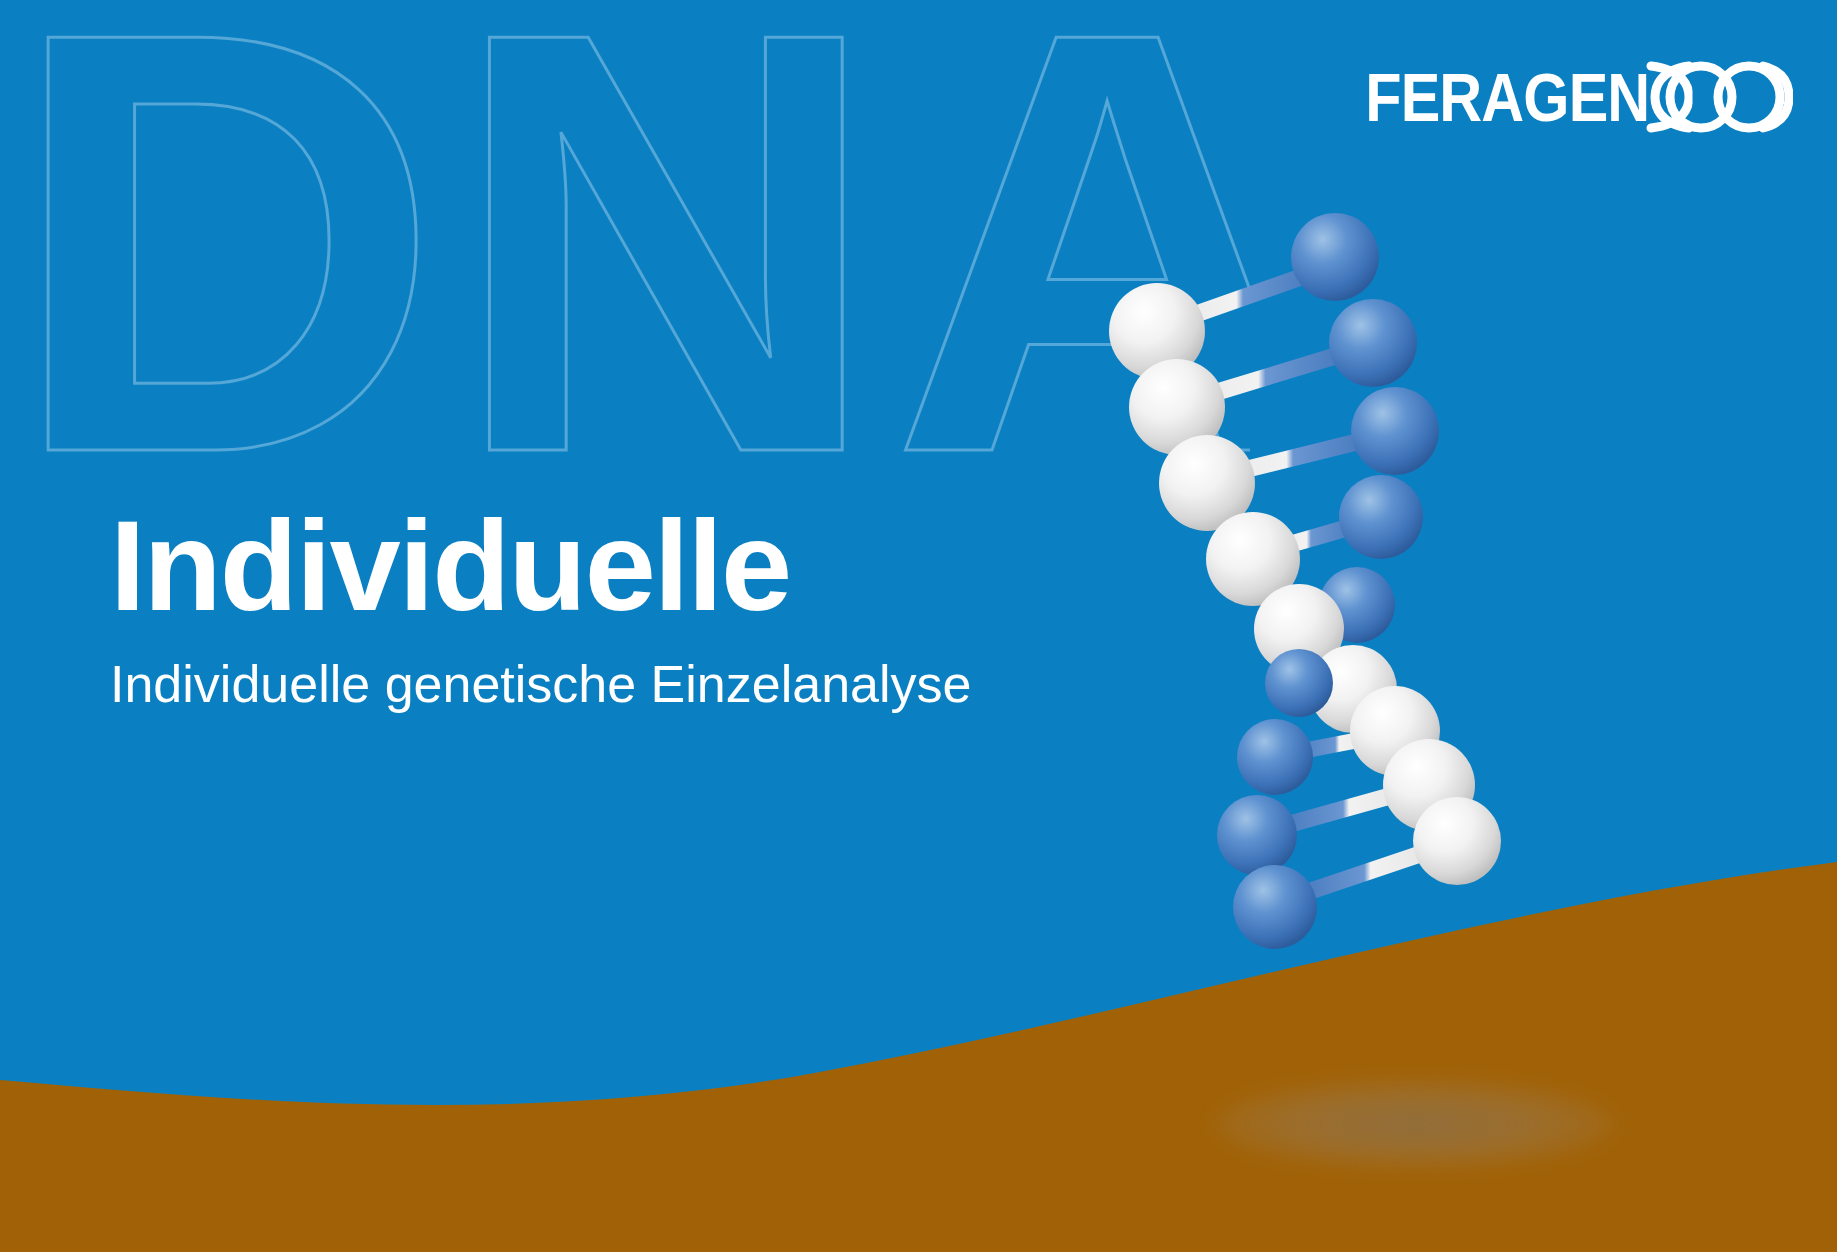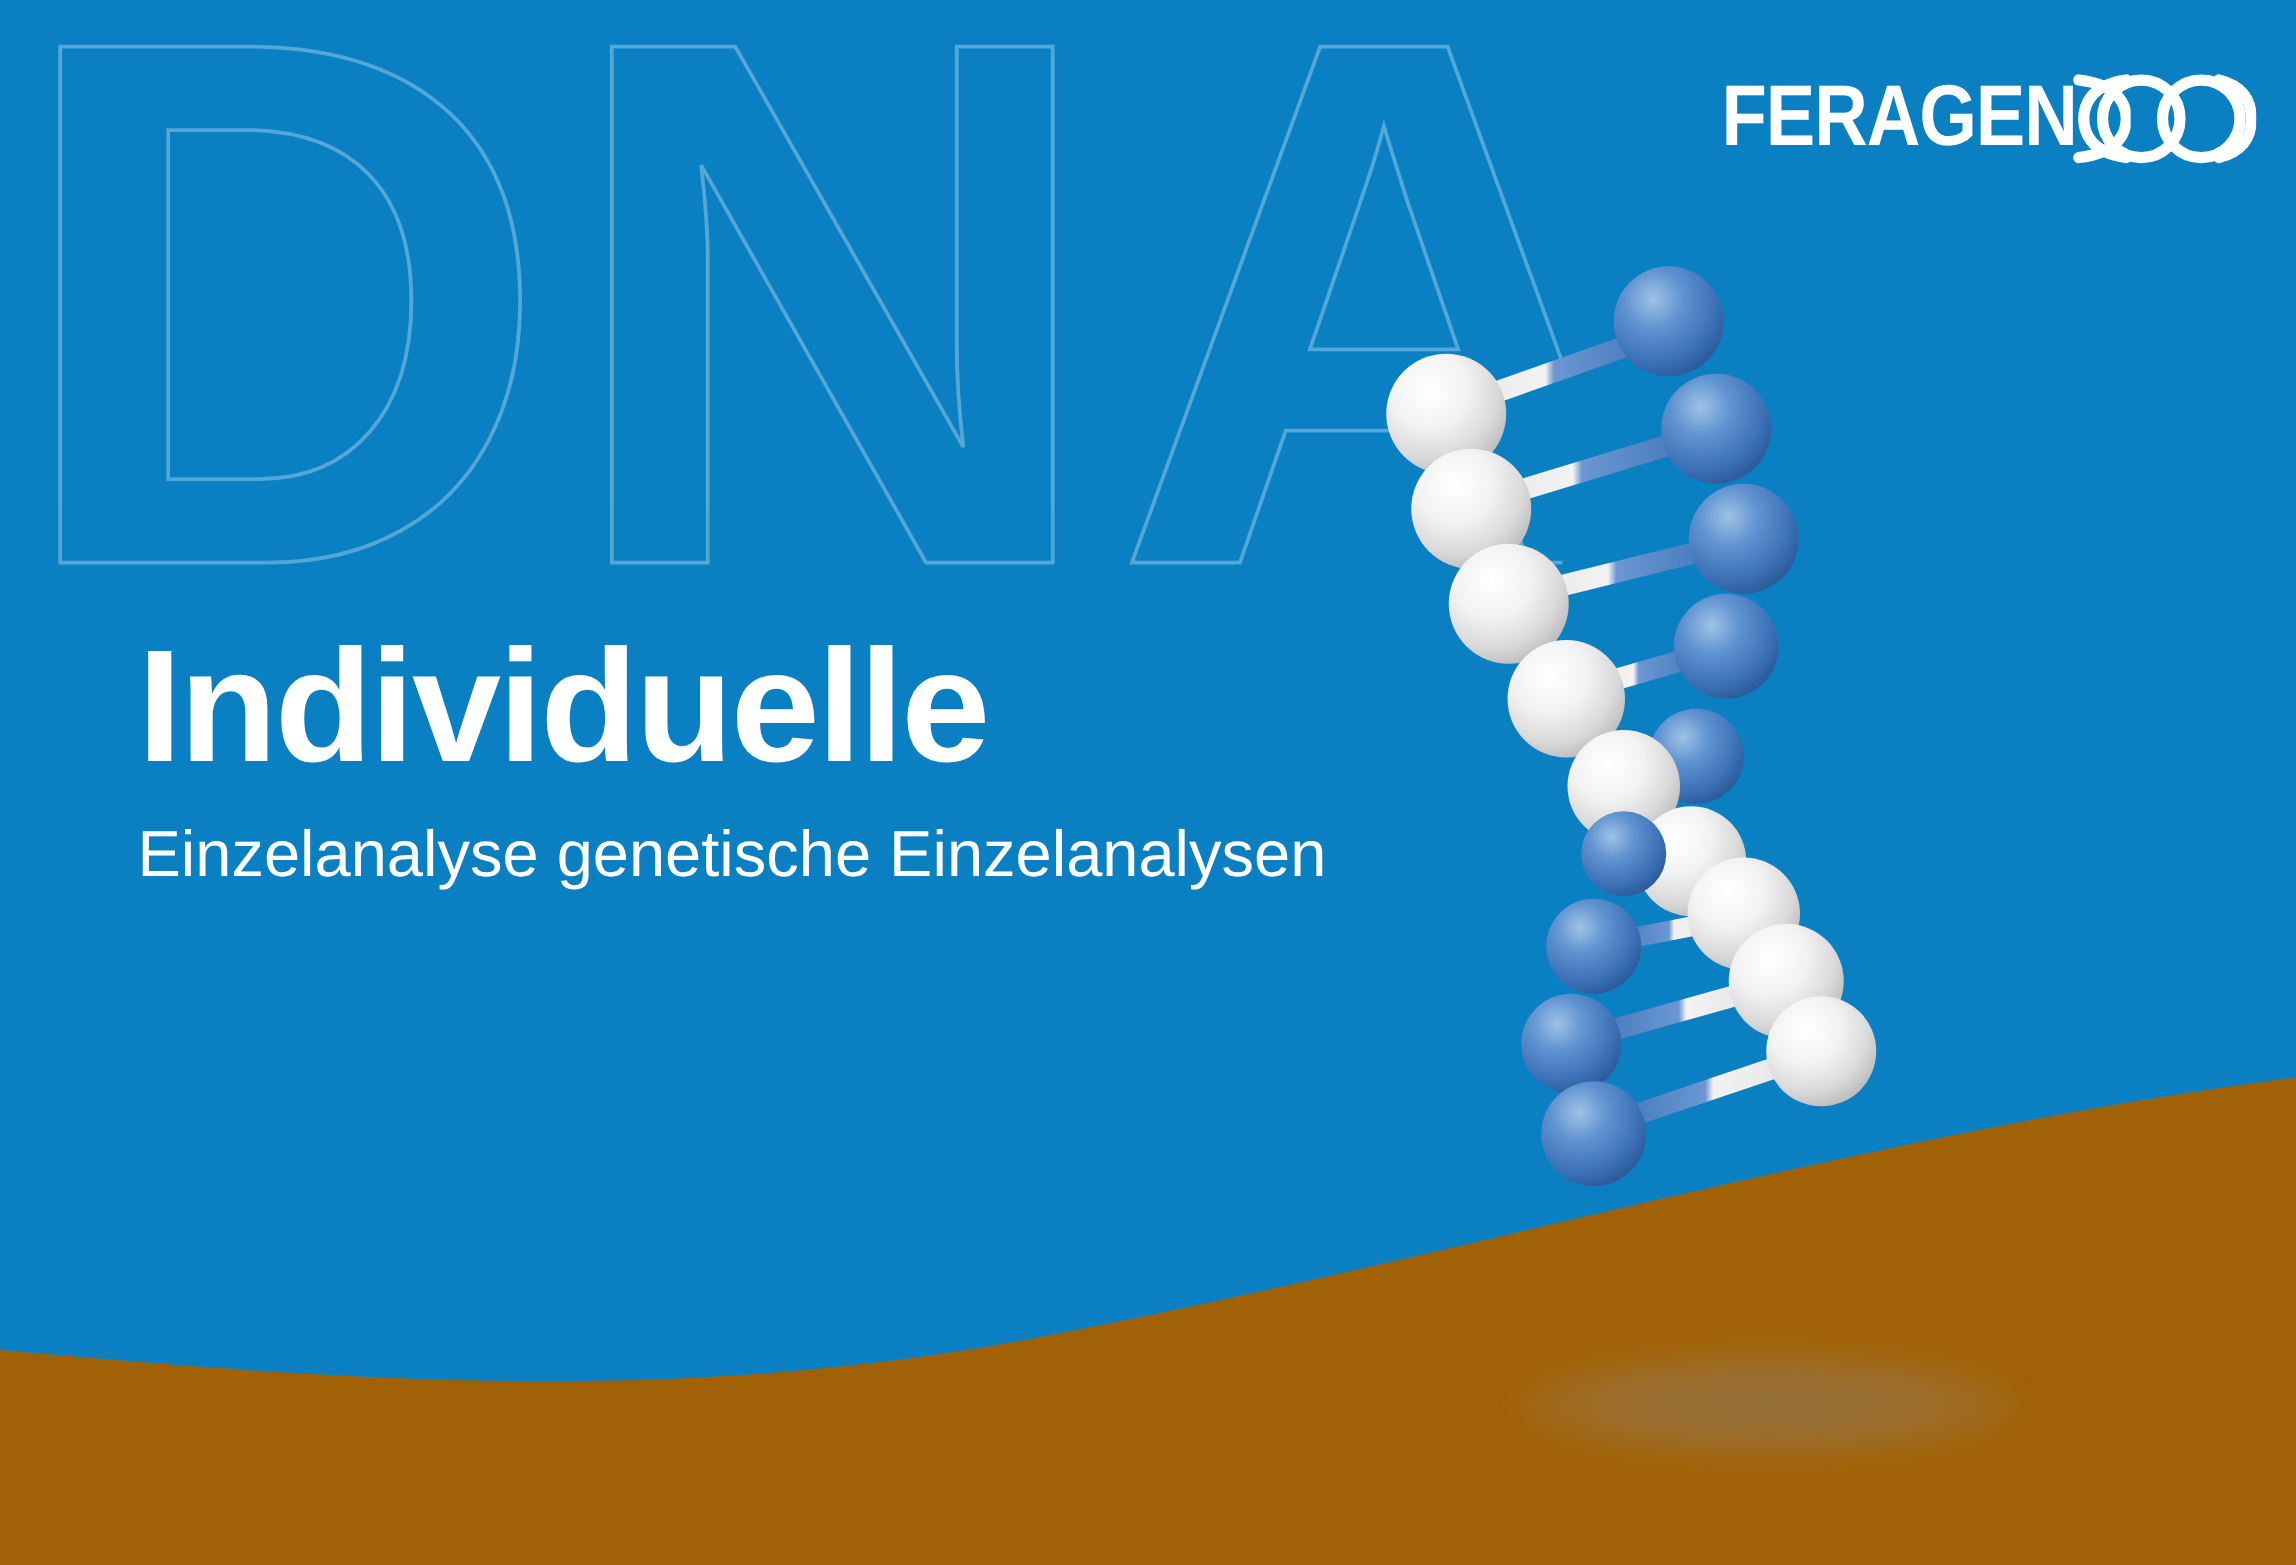--- a/index.html
+++ b/index.html
@@ -42,23 +42,24 @@
     letter-spacing: 8px;
     fill: none;
     stroke: #6db4dd;
     stroke-width: 3;
     opacity: .75;
   }
 
   
   #logo {
     position: absolute;
-    right: 32px;
+    right: 44px;
     top: 58px;
     display: flex;
+    align-items: center;
     height: 78px;
   }
   #logo-word {
     color: #ffffff;
     font-family: "Liberation Sans Narrow", "Liberation Sans", sans-serif;
     font-weight: bold;
     font-size: 69px;
     line-height: 69px;
     letter-spacing: -1px;
     transform: scaleX(.86);
@@ -155,21 +156,21 @@
         <line x1="50" y1="24" x2="50" y2="50"></line>
         <line x1="62" y1="24" x2="62" y2="50"></line>
         <line x1="98" y1="24" x2="98" y2="50"></line>
         <line x1="110" y1="24" x2="110" y2="50"></line>
       </g>
     </svg>
   </div>
 
   <div id="headline-block">
     <h1 id="headline">Individuelle</h1>
-    <p id="subtitle">Einzelanalyse genetische Einzelanalysen</p>
+    <p id="subtitle">Individuelle genetische Einzelanalyse</p>
   </div>
 
   <svg id="dna-model" viewBox="0 0 500 770" aria-hidden="true">
     <defs>
       <radialGradient id="gBlue" cx="36%" cy="30%" r="72%">
         <stop offset="0%" stop-color="#9fc2e6"></stop>
         <stop offset="38%" stop-color="#5f92d0"></stop>
         <stop offset="78%" stop-color="#3d72b8"></stop>
         <stop offset="100%" stop-color="#2d5c9c"></stop>
       </radialGradient>

